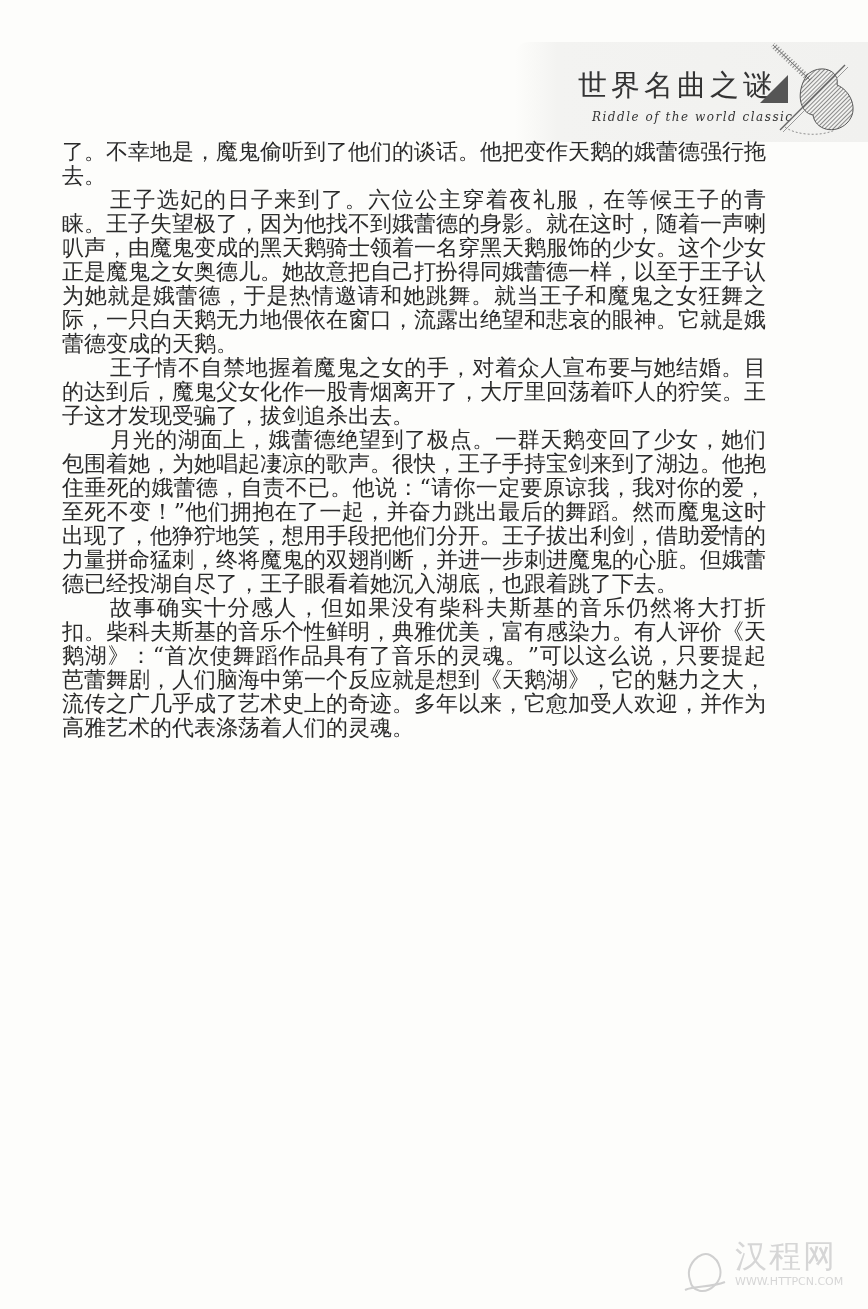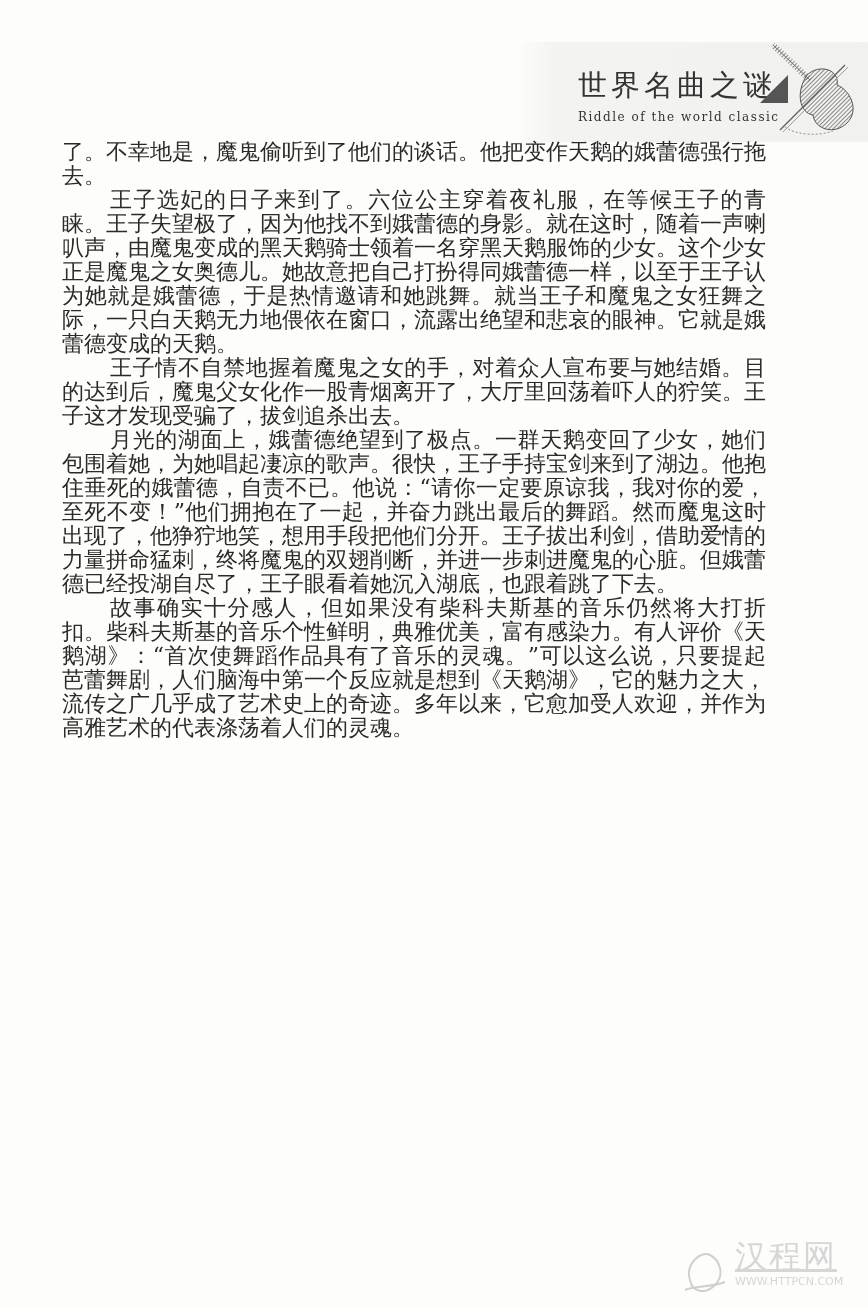--- a/index.html
+++ b/index.html
@@ -20,36 +20,36 @@
     font-size: 29px; letter-spacing: 4px; color: #333;
     font-family: "DejaVu Sans", sans-serif; font-weight: normal;
     white-space: nowrap;
   }
   .header-triangle {
     position: absolute; left: 760px; top: 75px; width: 0; height: 0;
     border-left: 28px solid transparent;
     border-bottom: 28px solid #555;
   }
   .header-subtitle {
-    position: absolute; left: 578px; top: 110px;
-    font-family: "DejaVu Serif", serif; 
+    position: absolute; left: 592px; top: 110px;
+    font-family: "DejaVu Serif", serif; font-style: italic;
     font-size: 12px; letter-spacing: 1.5px; color: #333; white-space: nowrap;
   }
   .violin-icon { position: absolute; left: 765px; top: 35px; width: 100px; height: 105px; }
   .content {
     position: absolute; left: 62px; top: 140px; width: 704px;
     font-size: 22px; line-height: 24px; text-align: justify;
   }
   .content p { margin: 0; }
   .content p.indent { text-indent: 48px; }
   .watermark {
     position: absolute; left: 680px; top: 1235px; width: 185px; height: 70px;
     color: #d6d6d6; font-family: "DejaVu Sans", sans-serif;
   }
-  .watermark .wm-cn { position: absolute; left: 55px; top: 0; font-size: 32px; letter-spacing: 2px; text-decoration: underline; }
+  .watermark .wm-cn { position: absolute; left: 55px; top: 0; font-size: 32px; letter-spacing: 2px; }
   .watermark .wm-url { position: absolute; left: 55px; top: 40px; font-size: 11px; }
   .watermark .wm-logo { position: absolute; left: 0; top: 5px; width: 50px; height: 60px; }
 </style>
 </head>
 <body>
 
 <div class="page-header"></div>
 <div class="header-title">世界名曲之谜</div>
 <div class="header-triangle"></div>
 <div class="header-subtitle">Riddle of the world classic</div>

